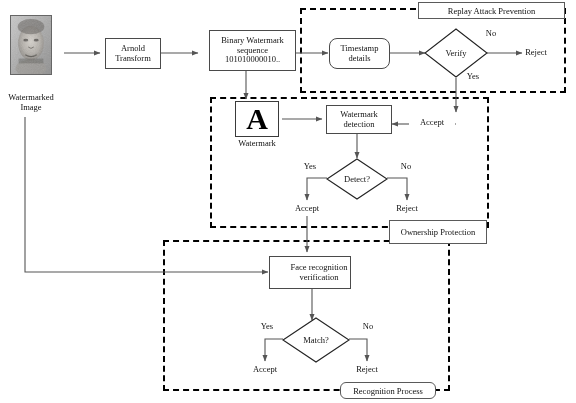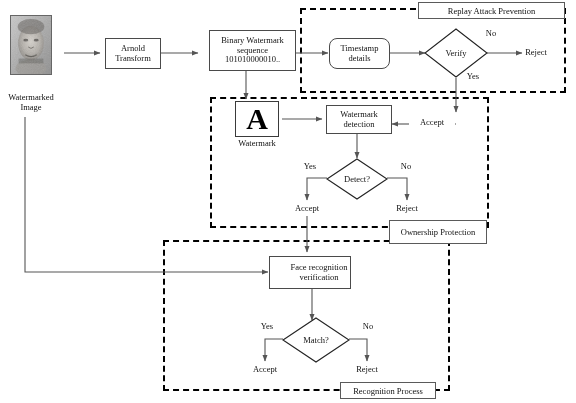--- a/index.html
+++ b/index.html
@@ -164,21 +164,21 @@
     </g>
   </svg>
 
   <div class="group-box" style="left:300px; top:8px; width:266px; height:85px;"></div>
   <div class="group-tag" style="left:418px; top:2px; width:147px; height:17px;">Replay  Attack Prevention</div>
 
   <div class="group-box" style="left:210px; top:97px; width:279px; height:131px;"></div>
   <div class="group-tag" style="left:381px; top:220px; width:98px; height:24px;margin-left:8px;">Ownership Protection</div>
 
   <div class="group-box" style="left:163px; top:240px; width:287px; height:151px;"></div>
-  <div class="group-tag" style="left:340px; top:382px; width:96px; height:17px;">Recognition  Process</div>
+  <div class="group-tag" style="left:340px; top:382px; width:96px; height:17px;border-radius:6px;">Recognition  Process</div>
 
   <div class="thumb" style="left:10px; top:15px; width:42px; height:60px; z-index:4;">
     <svg class="face" viewBox="0 0 42 60" preserveAspectRatio="none">
       <defs>
         <linearGradient id="bgg" x1="0" y1="0" x2="1" y2="1">
           <stop offset="0%" stop-color="#c9c9c9"></stop>
           <stop offset="45%" stop-color="#aeaeae"></stop>
           <stop offset="100%" stop-color="#8f8f8f"></stop>
         </linearGradient>
         <radialGradient id="fg" cx="50%" cy="45%" r="58%">

